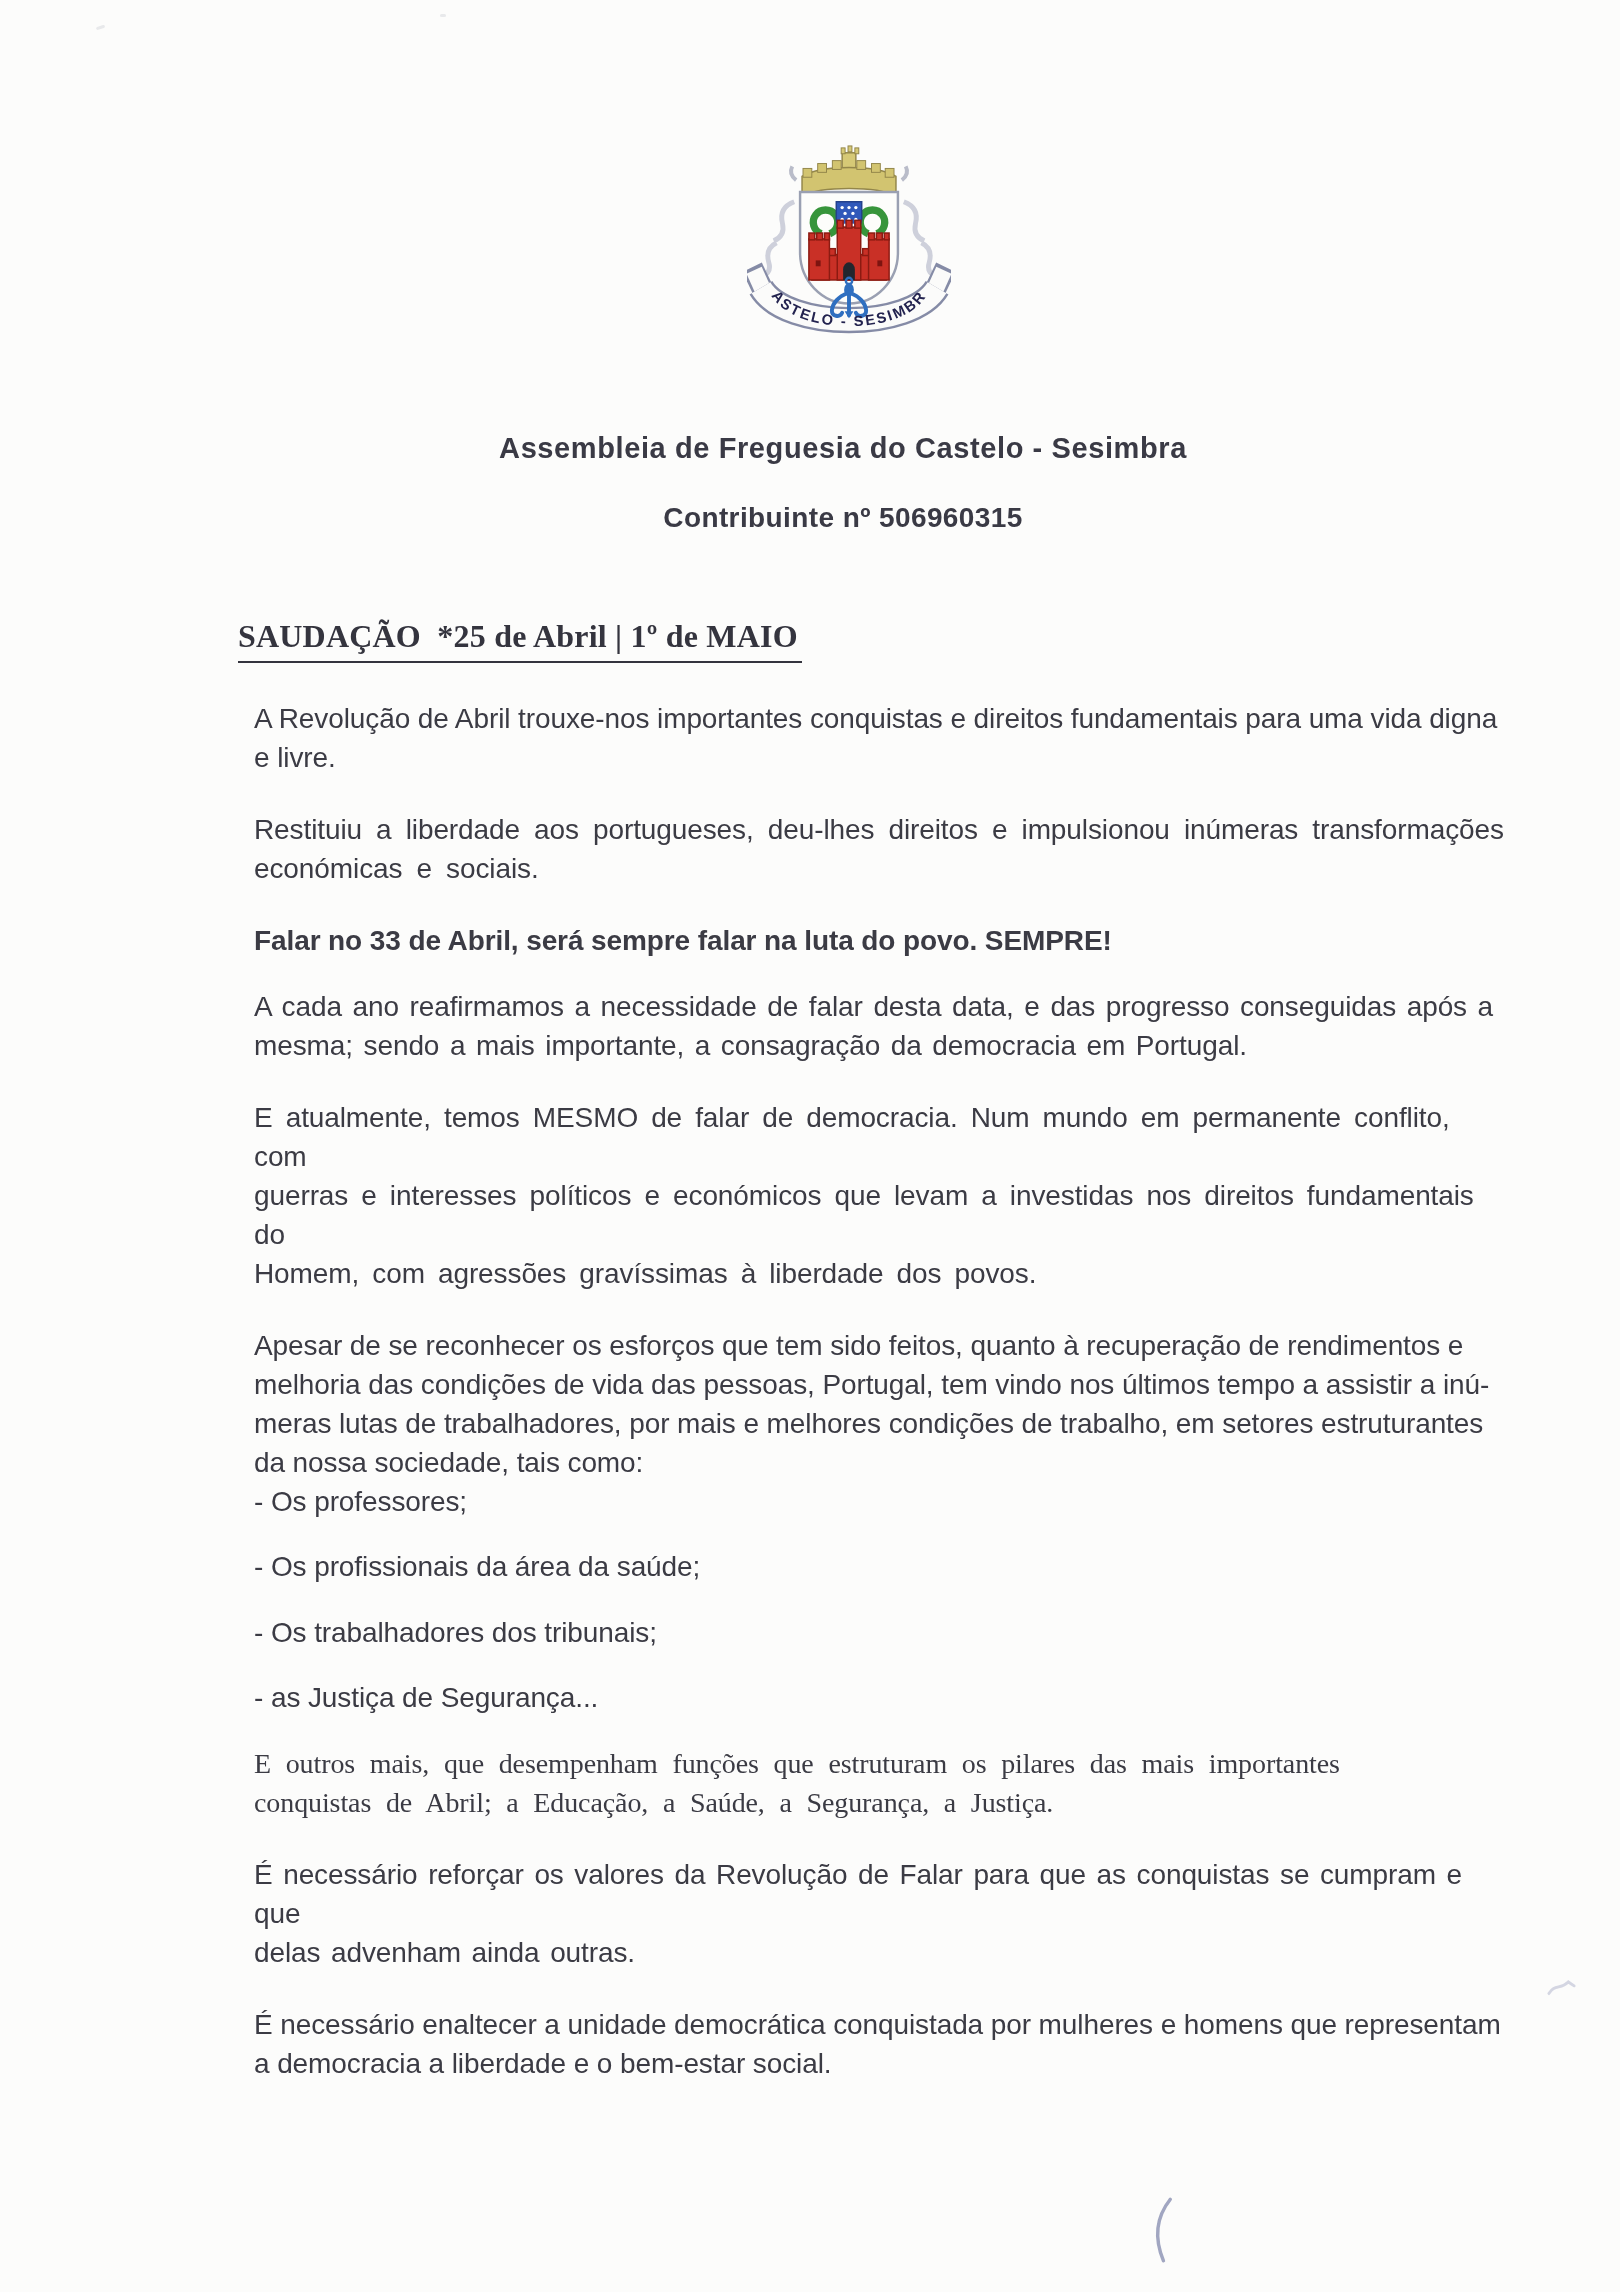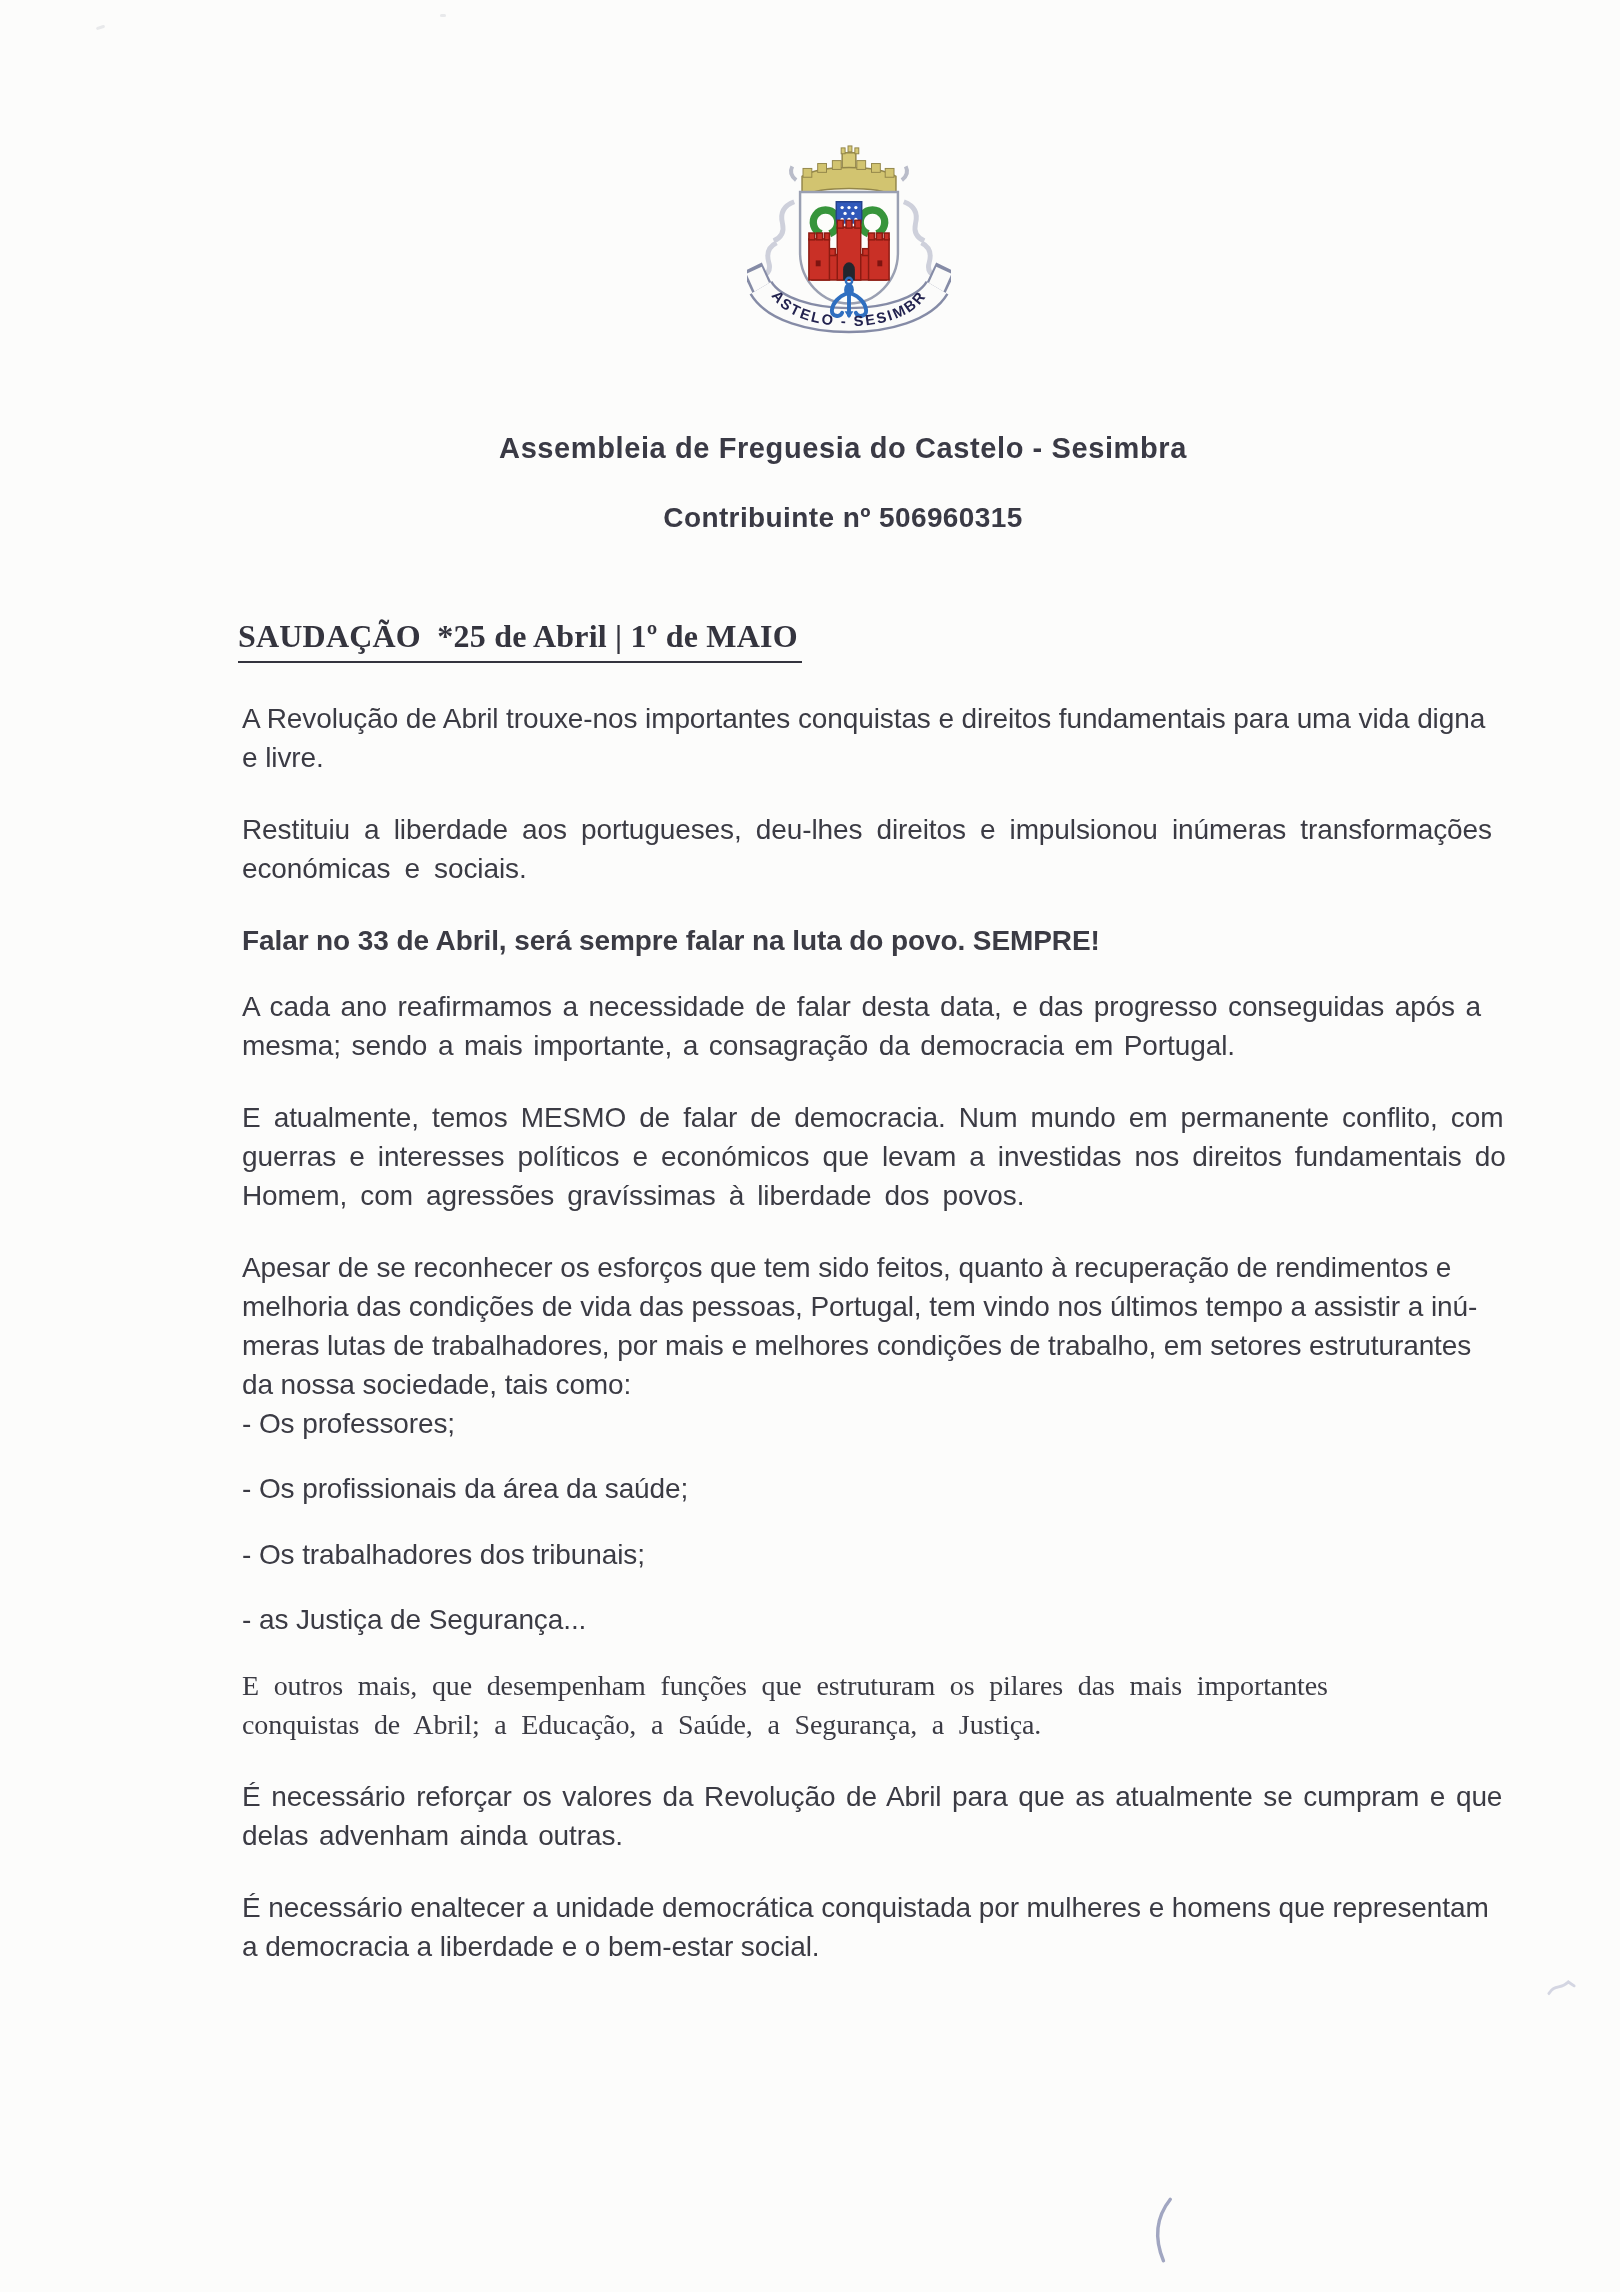--- a/index.html
+++ b/index.html
@@ -22,21 +22,21 @@
   
   .doc-title{
     position:absolute;left:238px;top:618px;
     font-size:32px;font-weight:bold;color:#34343e;
     white-space:pre;letter-spacing:0.2px;
     border-bottom:2.9px solid #34343e;padding-bottom:5.9px;padding-right:3.9px;font-family:Liberation Serif, serif;
   }
   
   .body-col{position:absolute;left:238px;top:699px;width:1274px;}
   .body-col p{
-    margin:0 0 33px 4px;
+    margin:0 0 33px 16px;
     font-size:28px;line-height:39px;letter-spacing:-0.1px;
     white-space:pre-line;color:#3b3b44;
   }
   .pb{font-weight:bold;margin-bottom:26.5px !important;color:#36363f;}
   .pt{margin-bottom:26.5px !important;}
   .pl{margin-bottom:26.5px !important;}
   .w3{word-spacing:2.9px;}
   .w55{word-spacing:5.4px;}
   .w65{word-spacing:6.4px;}
   .w8{word-spacing:7.8px;font-family:Liberation Serif, serif;}
@@ -171,21 +171,21 @@
     <p class="pt">Apesar de se reconhecer os esforços que tem sido feitos, quanto à recuperação de rendimentos e
 melhoria das condições de vida das pessoas, Portugal, tem vindo nos últimos tempo a assistir a inú-
 meras lutas de trabalhadores, por mais e melhores condições de trabalho, em setores estruturantes
 da nossa sociedade, tais como:
 - Os professores;</p>
     <p class="pl">- Os profissionais da área da saúde;</p>
     <p class="pl">- Os trabalhadores dos tribunais;</p>
     <p class="pl">- as Justiça de Segurança...</p>
     <p class="w8">E outros mais, que desempenham funções que estruturam os pilares das mais importantes
 conquistas de Abril; a Educação, a Saúde, a Segurança, a Justiça.</p>
-    <p class="w3">É necessário reforçar os valores da Revolução de Abril para que as atualmente se cumpram e que
+    <p class="w3">É necessário reforçar os valores da Revolução de Falar para que as conquistas se cumpram e que
 delas advenham ainda outras.</p>
     <p>É necessário enaltecer a unidade democrática conquistada por mulheres e homens que representam
 a democracia a liberdade e o bem-estar social.</p>
   </div>
 
   <svg class="pen-mark" viewBox="0 0 44 74">
     <path d="M30,5 C15,24 13,44 23,68" stroke="#9197b6" stroke-width="3.5" fill="none" stroke-linecap="round" opacity="0.85"></path>
   </svg>
   <svg class="smudge" viewBox="0 0 34 26">
     <path d="M4,18 C10,8 16,14 24,6 l6,4" stroke="#b9bdd2" stroke-width="3" fill="none" stroke-linecap="round" opacity="0.6"></path>

